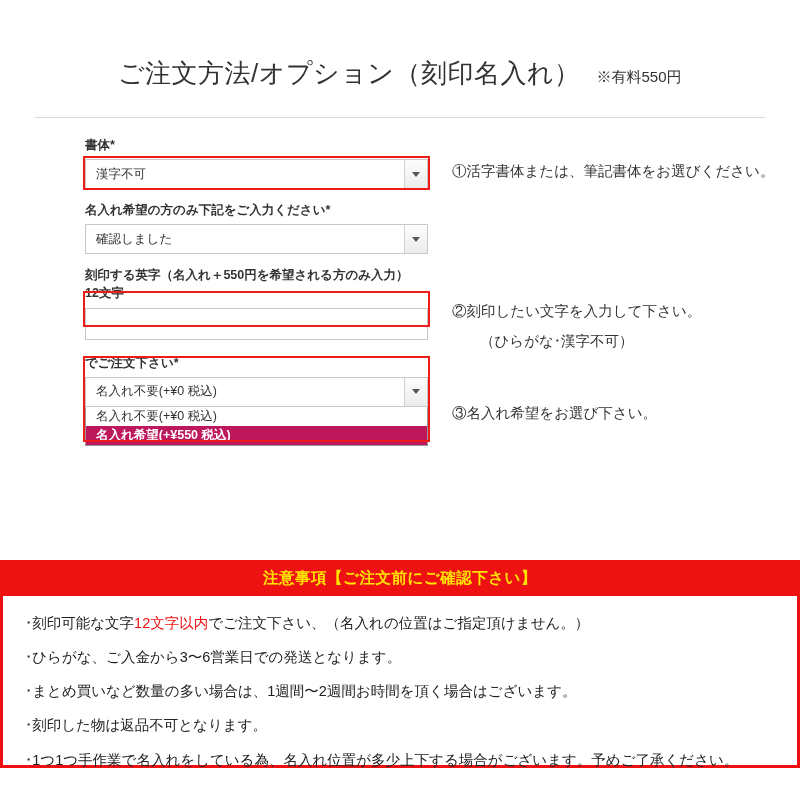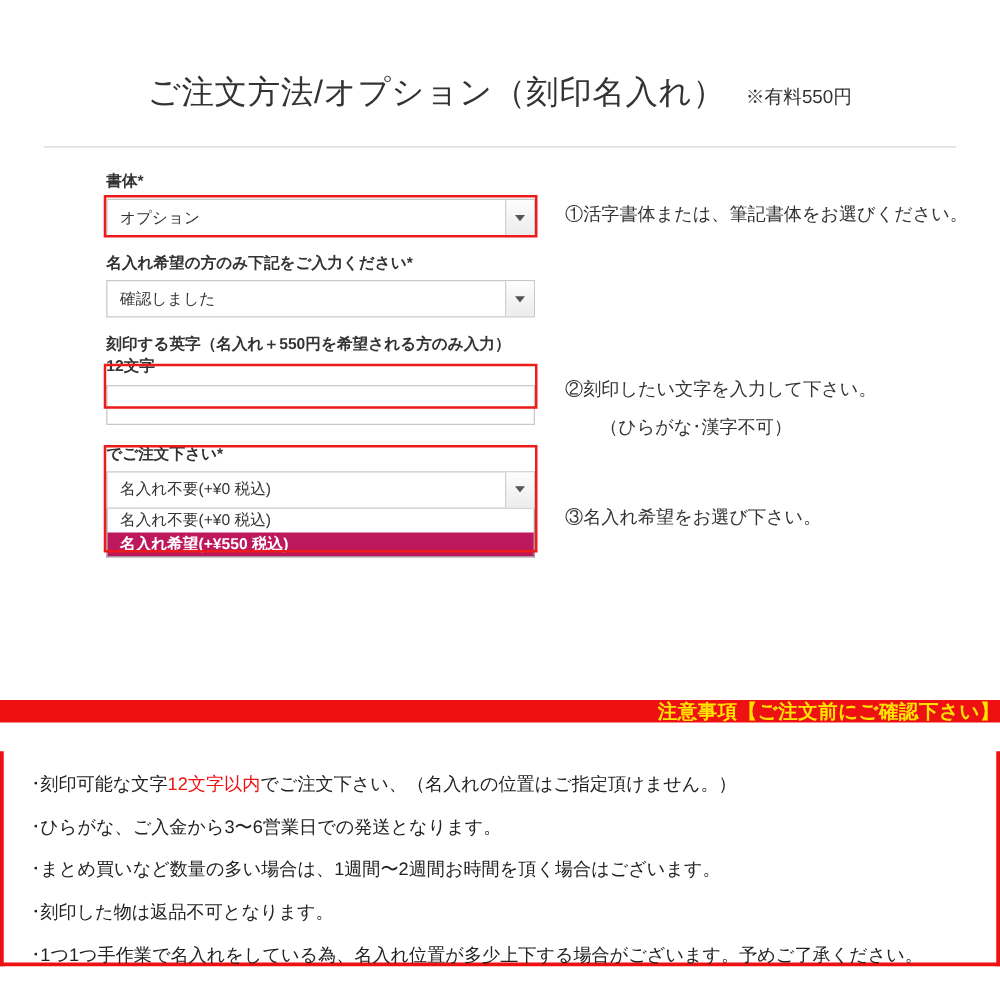--- a/index.html
+++ b/index.html
@@ -157,39 +157,38 @@
 
   
   .notice {
     position: absolute;
     left: 0;
     top: 560px;
     width: 800px;
   }
   .notice-title-bar {
     background: #ee1111;
-    height: 18px;
+    height: 36px;
     display: flex;
     align-items: center;
-    justify-content: flex-end;
+    justify-content: center;
     font-family: Liberation Mono, monospace;
   }
   .notice-title {
     color: #ffe400;
     font-size: 15.5px;
     font-weight: bold;
     letter-spacing: 0.5px;
   }
   .notice-body {
     border: 3px solid #ee1111;
     border-top: none;
     box-sizing: border-box;
     padding: 18px 22px 14px 22px;
     height: 172px;
-    margin-top: 23px;
   }
   .notice-line {
     font-size: 14.5px;
     color: #222222;
     margin-bottom: 16px;
     line-height: 1.25;
     white-space: nowrap;
   }
   .notice-line:last-child { margin-bottom: 0; }
   .em-red { color: #ee1111; }
@@ -203,21 +202,21 @@
 </div>
 <div class="header-rule"></div>
 
 <div class="form-wrap">
 
   <div class="form-col">
 
     
     <div class="field-label">書体*</div>
     <div class="select-box">
-      <span class="select-value">オプション</span>
+      <span class="select-value">漢字不可</span>
       <span class="select-arrow">
           <i class="caret"></i>
         </span>
     </div>
 
     
     <div class="field-label">名入れ希望の方のみ下記をご入力ください*</div>
     <div class="select-box">
       <span class="select-value">確認しました</span>
       <span class="select-arrow">

